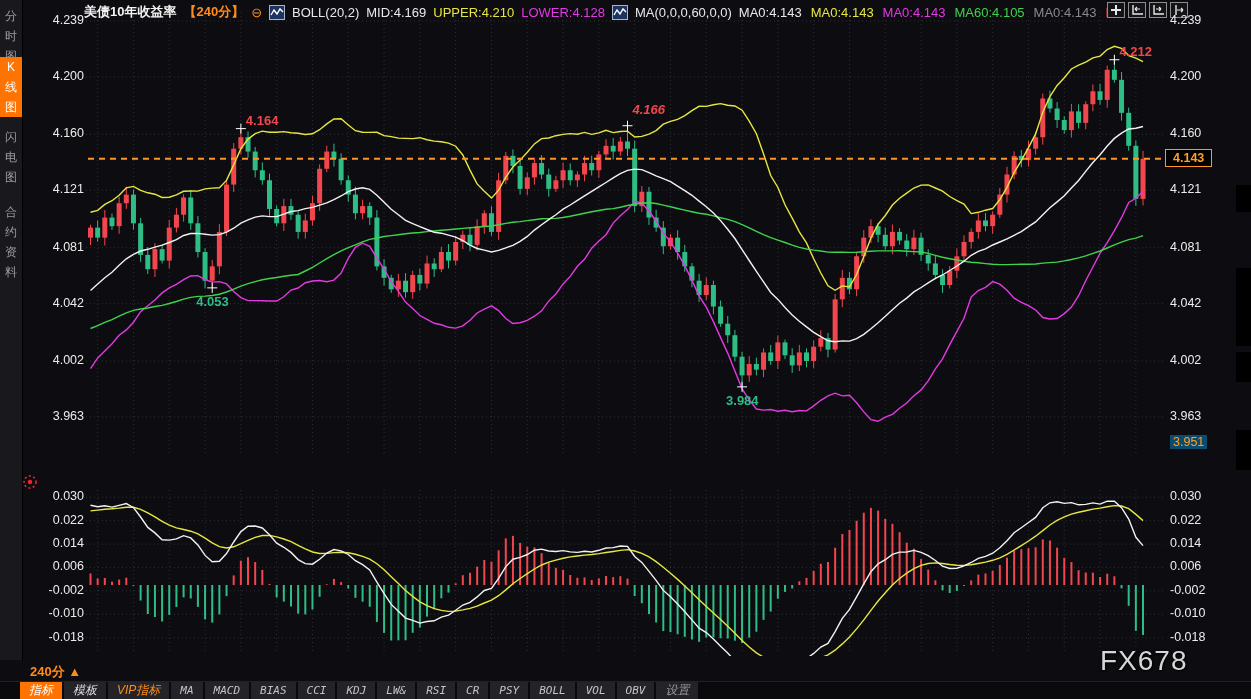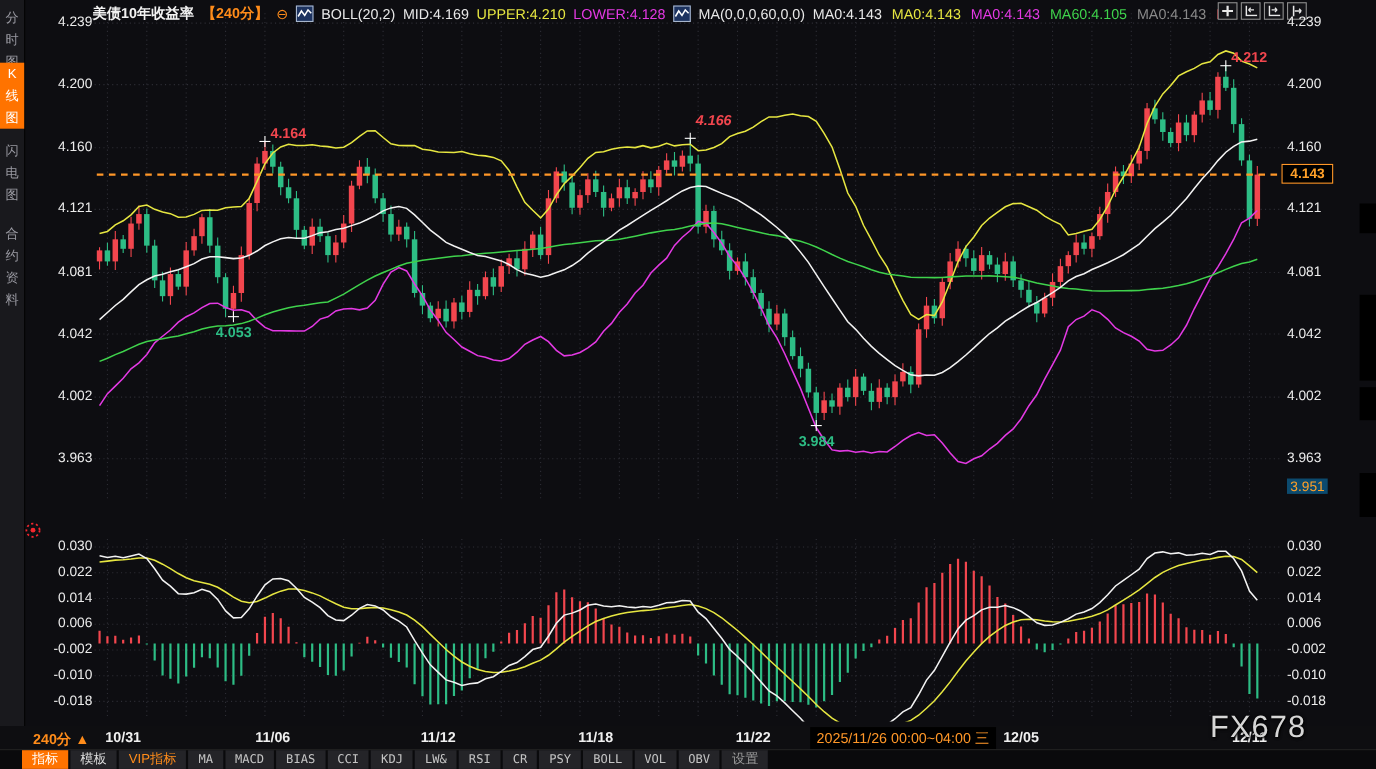--- a/index.html
+++ b/index.html
@@ -33,21 +33,21 @@
   .mark{position:absolute;font-size:13px;font-weight:bold;white-space:nowrap;}
   
   #xstrip{position:absolute;left:0;top:660px;width:1251px;height:21px;background:#0e0e11;}
   .xlab{position:absolute;top:3px;transform:translateX(-50%);font-size:13px;font-weight:bold;color:#f0f0f0;}
   #xhl{position:absolute;top:1px;transform:translateX(-50%);background:#000;color:#ff9728;font-size:13px;padding:1px 6px;white-space:nowrap;}
   #ptag{position:absolute;left:30px;top:663px;color:#ff8c1a;font-size:13px;font-weight:bold;}
   
   #toolbar{position:absolute;left:0;top:681px;width:1251px;height:18px;background:#0a0a0c;border-top:1px solid #222;
            display:flex;align-items:stretch;gap:2px;padding-left:20px;box-sizing:border-box;}
   .tbtn{display:flex;align-items:center;justify-content:center;background:#242428;color:#dcdcdc;
-        font-size:12px;padding:0 9px;cursor:pointer;}
+        font-size:12px;padding:0 9px;cursor:pointer;font-style:italic;}
   .tbtn.primary{background:#ff7300;color:#fff;}
   .tbtn.vip{color:#ff8c1a;}
   .tbtn.mini{font-family:"DejaVu Sans Mono",monospace;font-size:11px;color:#c4c4c4;}
   .tbtn.dim{color:#9a9a9a;}
   #wm{position:absolute;left:1100px;top:645px;font-size:28px;color:#d6d6d6;letter-spacing:1px;z-index:50;
       text-shadow:1px 1px 2px #000,0 0 3px rgba(0,0,0,.7);}
   .artifact{position:absolute;left:1236px;width:15px;background:#000;}
   #chart-svg{position:absolute;left:0;top:0;}
 </style>
 </head>
@@ -733,30 +733,20 @@
   <div id="tag-last">4.143</div>
   <div id="tag-low">3.951</div>
   <div id="marks">
       <div class="mark" style="color: rgb(242, 70, 78); left: 245.86px; top: 112.61px;">4.164</div>
       <div class="mark" style="color: rgb(242, 70, 78); left: 632.5px; top: 102px; font-style: italic;">4.166</div>
       <div class="mark" style="color: rgb(242, 70, 78); left: 1119.38px; top: 43.7396px;">4.212</div>
       <div class="mark" style="color: rgb(45, 189, 133); left: 196.22px; top: 293.873px;">4.053</div>
       <div class="mark" style="color: rgb(45, 189, 133); left: 726.06px; top: 392.874px;">3.984</div>
     </div>
 
-  <div id="xstrip">
-      <div class="xlab" style="left: 111.98px;">10/31</div>
-      <div class="xlab" style="left: 248.02px;">11/06</div>
-      <div class="xlab" style="left: 398.38px;">11/12</div>
-      <div class="xlab" style="left: 541.58px;">11/18</div>
-      <div class="xlab" style="left: 684.78px;">11/22</div>
-      <div class="xlab" style="left: 928.22px;">12/05</div>
-      <div class="xlab" style="left: 1135.86px;">12/11</div>
-      <div id="xhl" style="left: 820.82px;">2025/11/26 00:00~04:00 三</div>
-    </div>
   <div id="ptag">240分 ▲</div>
 
   <div id="toolbar">
       <div class="tbtn primary">指标</div>
       <div class="tbtn normal">模板</div>
       <div class="tbtn vip">VIP指标</div>
       <div class="tbtn mini">MA</div>
       <div class="tbtn mini">MACD</div>
       <div class="tbtn mini">BIAS</div>
       <div class="tbtn mini">CCI</div>

